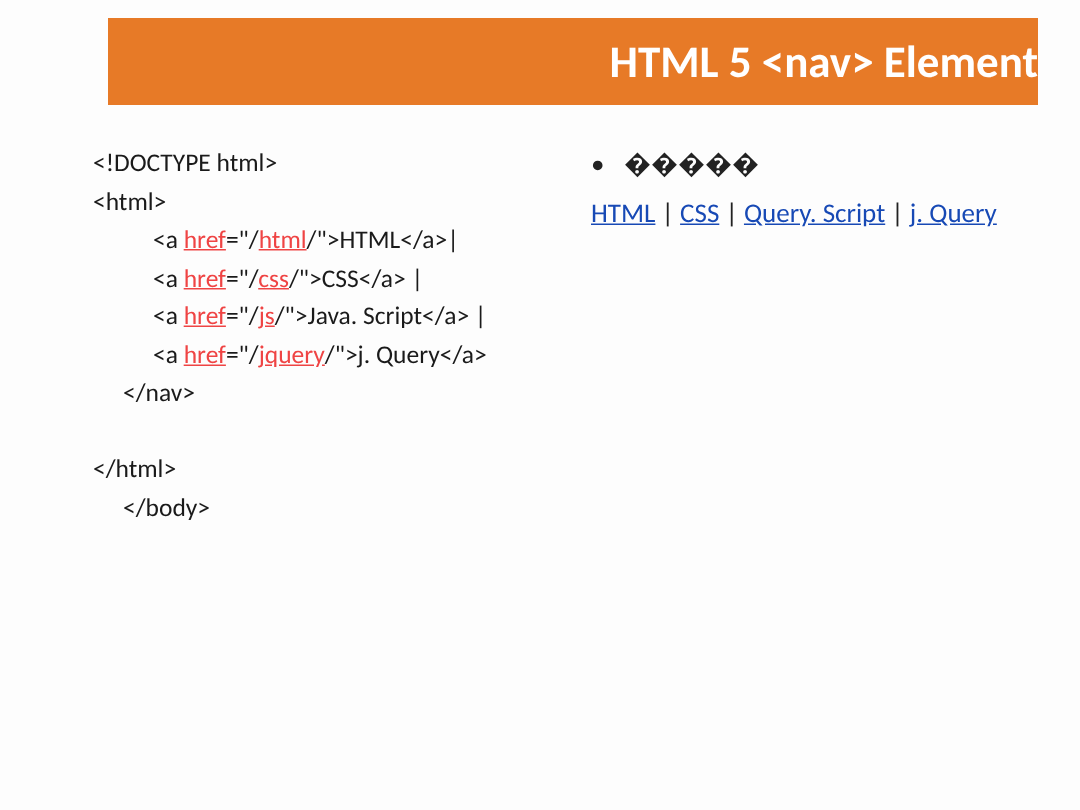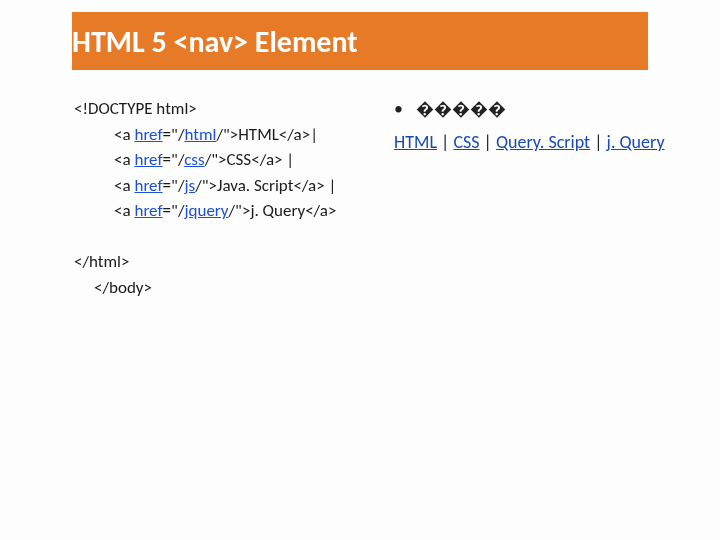--- a/index.html
+++ b/index.html
@@ -7,41 +7,41 @@
     width:720px; height:540px;
     background:#fdfdfd;
     font-family:"Calibri","Segoe UI",Arial,sans-serif;
     color:#222;
     position:relative;
     box-sizing:border-box;
   }
   .title-bar {
     position:absolute;
     left:72px; top:12px;
-    width:576px; height:58px;
+    width:620px; height:58px;
     background:#e77a27;
-    display:flex; align-items:center; justify-content:flex-start;
+    display:flex; align-items:center; justify-content:flex-end;
   }
   .title-bar h1 {
     margin:0; padding:0;
     font-size:30px; font-weight:700;
     color:#fff;
   }
   .col-left {
     position:absolute;
-    left:74px; top:96px;
+    left:62px; top:96px;
     width:300px;
     font-size:17px;
     line-height:1.5;
     color:#1a1a1a;
   }
   .col-left .line { white-space:pre; }
   .ind1 { padding-left:20px; }
   .ind2 { padding-left:40px; }
-  .red-u { color:#1d4ed8; text-decoration:underline; }
+  .red-u { color:#ef4444; text-decoration:underline; }
   .col-right {
     position:absolute;
     left:394px; top:96px;
     width:300px;
     font-size:18px;
     line-height:1.5;
   }
   .bullet-row { display:flex; align-items:flex-start; }
   .bullet-row .dot { width:22px; font-size:18px; line-height:1.5; }
   .bullet-row .txt { flex:1; }
@@ -51,24 +51,26 @@
 </style>
 </head>
 <body>
 
 <div class="title-bar">
   <h1>HTML 5 &lt;nav&gt; Element</h1>
 </div>
 
 <div class="col-left">
   <div class="line">&lt;!DOCTYPE html&gt;</div>
+  <div class="line">&lt;html&gt;</div>
   <div class="line ind2"><span>&lt;a </span><span class="red-u">href</span><span>="/</span><span class="red-u">html</span><span>/"&gt;HTML&lt;/a&gt;|</span></div>
   <div class="line ind2"><span>&lt;a </span><span class="red-u">href</span><span>="/</span><span class="red-u">css</span><span>/"&gt;CSS&lt;/a&gt; |</span></div>
   <div class="line ind2"><span>&lt;a </span><span class="red-u">href</span><span>="/</span><span class="red-u">js</span><span>/"&gt;Java. Script&lt;/a&gt; |</span></div>
   <div class="line ind2"><span>&lt;a </span><span class="red-u">href</span><span>="/</span><span class="red-u">jquery</span><span>/"&gt;j. Query&lt;/a&gt;</span></div>
+  <div class="line ind1">&lt;/nav&gt;</div>
   <div class="line">&nbsp;</div>
   <div class="line">&lt;/html&gt;</div>
   <div class="line ind1">&lt;/body&gt;</div>
 </div>
 
 <div class="col-right">
   <div class="bullet-row">
     <div class="dot">•</div>
     <div class="txt">�����</div>
   </div>

